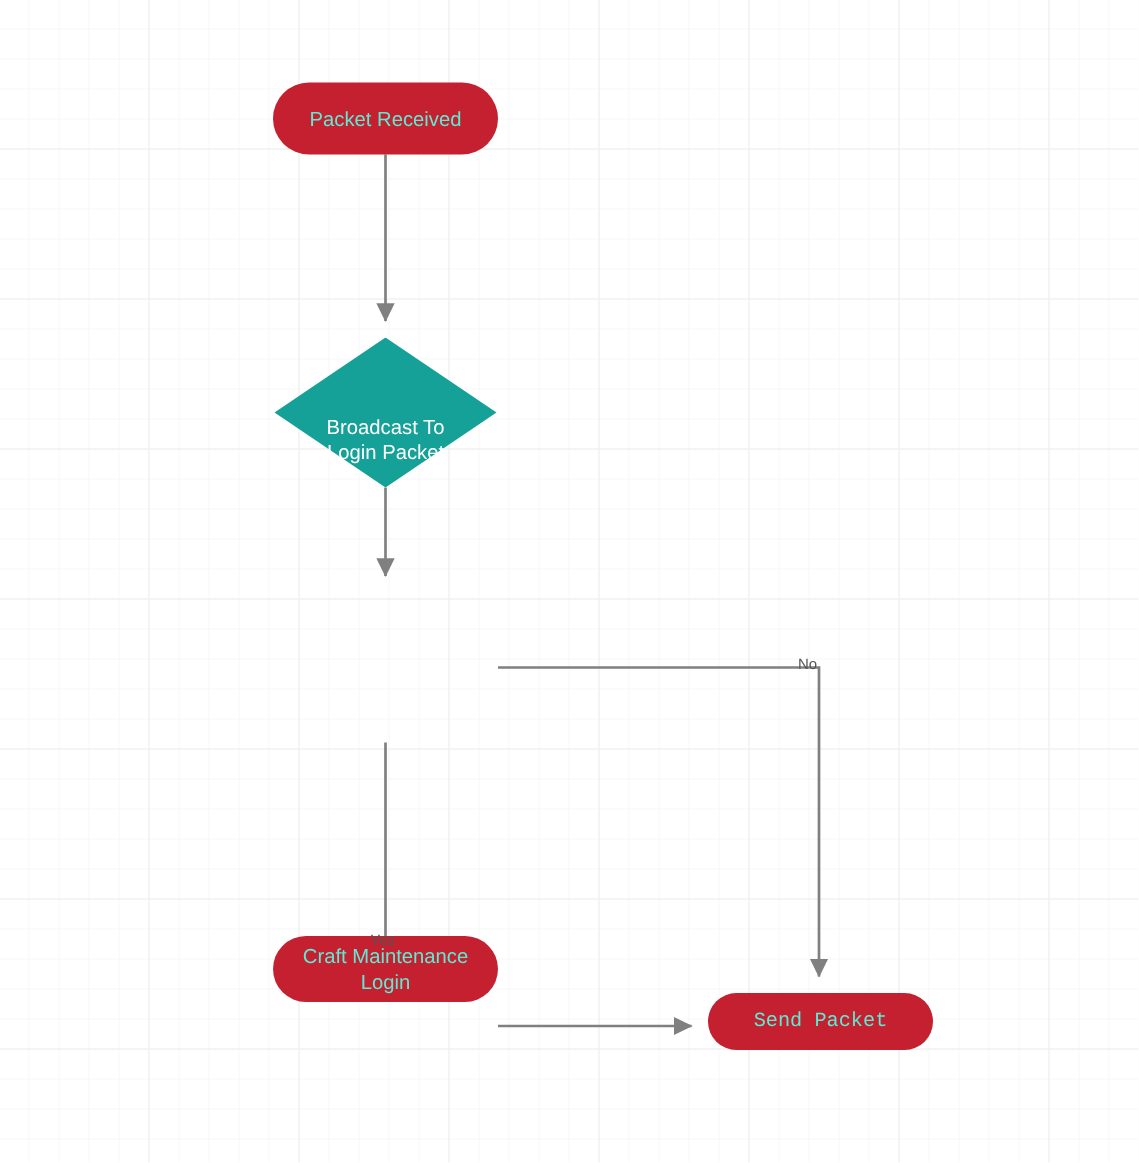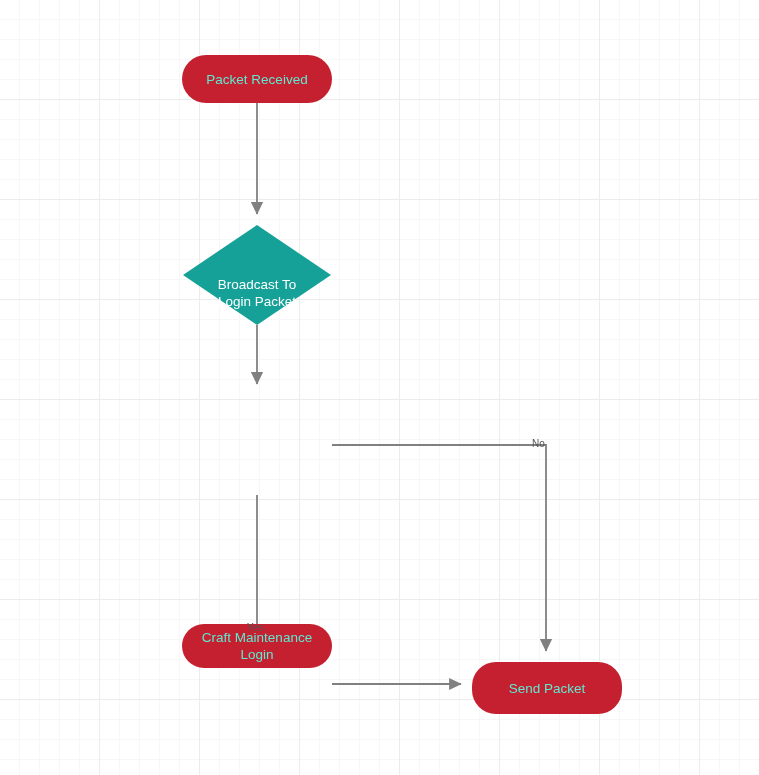--- a/index.html
+++ b/index.html
@@ -125,21 +125,21 @@
   </div>
 
 
   <div class="node node-terminal" style="left:182px; top:624px; width:150px; height:44px;">
     <span>
       <span>Craft Maintenance</span><br>
       <span>Login</span>
     </span>
   </div>
 
-  <div class="node node-terminal" style="left:472px; top:662px; width:150px; height:52px;">
+  <div class="node node-terminal" style="left:472px; top:662px; width:150px; height:38px;font-family:Liberation Mono, monospace;">
     <span>Send Packet</span>
   </div>
 
   <div class="edge-label" style="left:247px; top:573px;margin-top:48px;">Yes</div>
 
   <div class="edge-label" style="left:532px; top:437px;">No</div>
 
 </div>
 
 </body></html>

